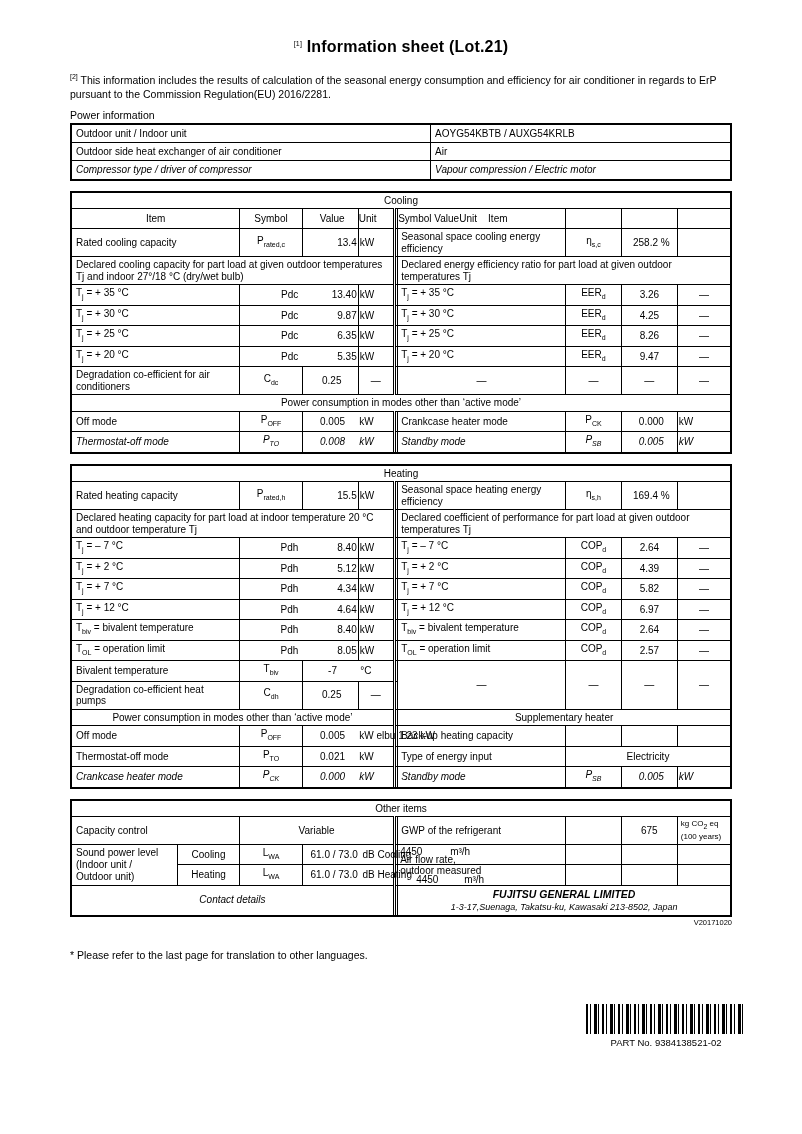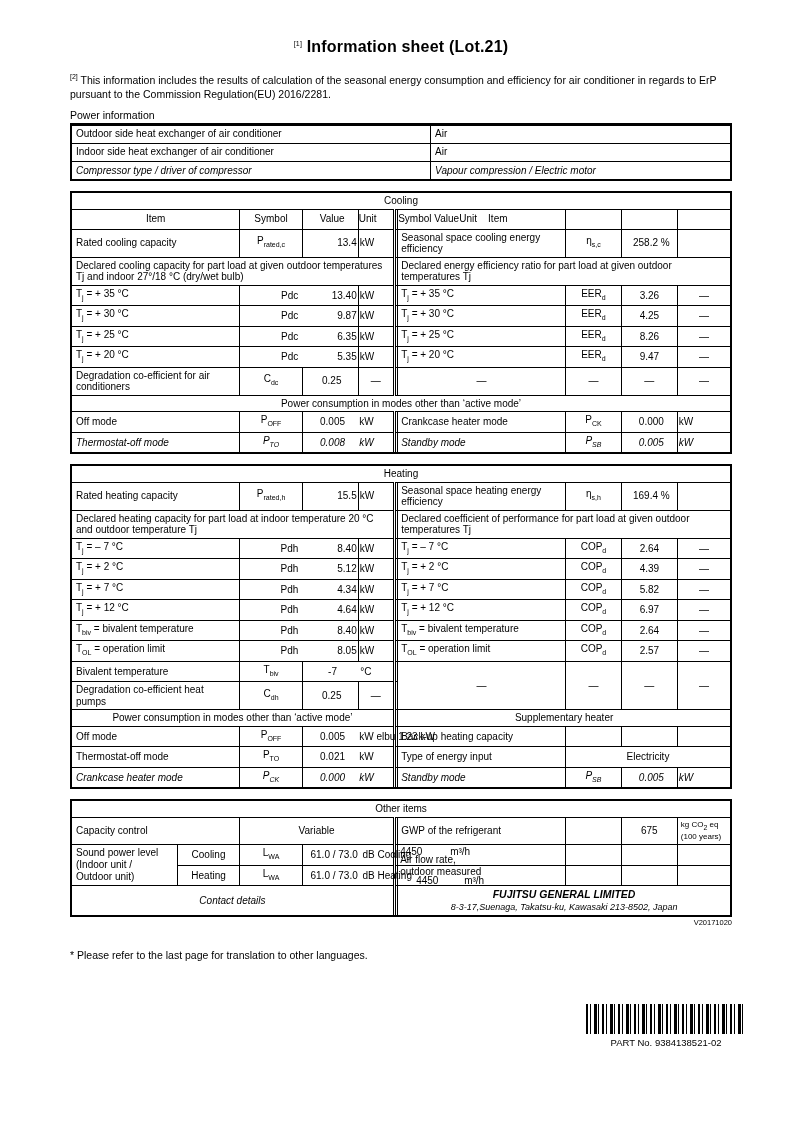--- a/index.html
+++ b/index.html
@@ -136,25 +136,25 @@
   <div class="subhead">Power information</div>
 
   <div class="tbl-wrap">
     <table>
       <colgroup>
           <col style="width:54.5%">
           <col style="width:45.5%">
         </colgroup>
       <tbody>
         <tr class="modelinfo">
+          <td class="nb-l nb-t">Outdoor unit / Indoor unit</td>
+          <td class="nb-r nb-t">AOYG54KBTB / AUXG54KRLB</td>
+        </tr>
+        <tr class="modelinfo">
           <td class="nb-l">Outdoor side heat exchanger of air conditioner</td>
-          <td class="nb-r">Air</td>
-        </tr>
-        <tr class="modelinfo">
-          <td class="nb-l">Indoor side heat exchanger of air conditioner</td>
           <td class="nb-r">Air</td>
         </tr>
         <tr class="modelinfo">
           <td class="nb-l nb-b">Compressor type / driver of compressor</td>
           <td class="nb-r nb-b">Vapour compression / Electric motor</td>
         </tr>
       </tbody>
     </table>
   </div>
 
@@ -535,21 +535,21 @@
           </td>
           <td></td>
           <td></td>
           <td class="nb-r"></td>
         </tr>
         <tr class="rowtall">
           <td class="band nb-l nb-b" colspan="5">Contact details</td>
           <td class="divider nb-b" style="padding:0"></td>
           <td class="ctr nb-l nb-r nb-b" colspan="4" style="line-height:12px">
             <span class="contact-name">FUJITSU GENERAL LIMITED</span><br>
-            <span class="contact-addr">8-3-17,Suenaga, Takatsu-ku, Kawasaki 213-8502, Japan</span>
+            <span class="contact-addr">1-3-17,Suenaga, Takatsu-ku, Kawasaki 213-8502, Japan</span>
           </td>
         </tr>
       </tbody>
     </table>
   </div>
 
   <div class="version">V20171020</div>
 
   <div class="footer-note">* Please refer to the last page for translation to other languages.</div>
 

